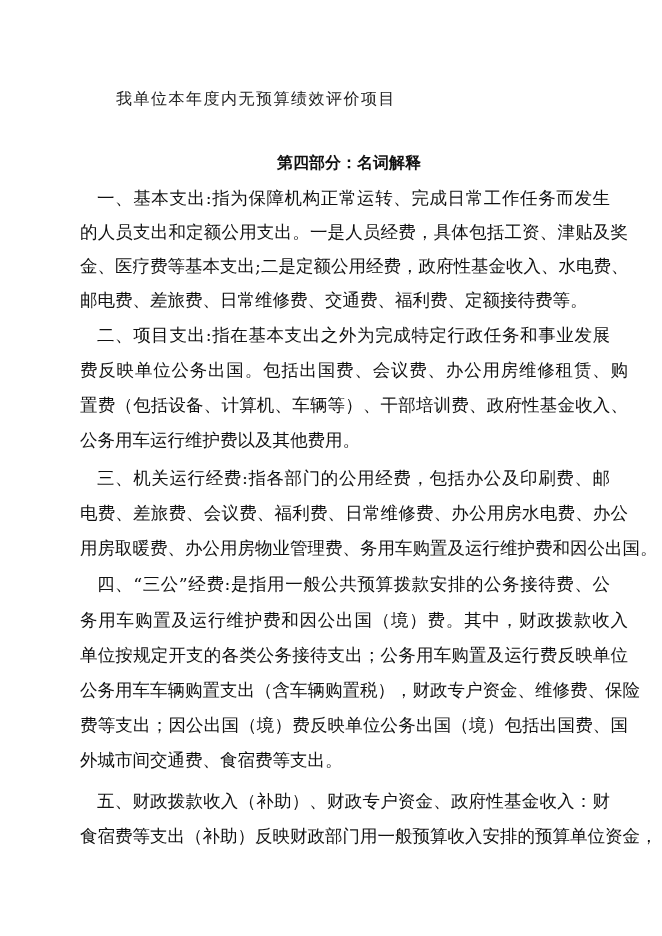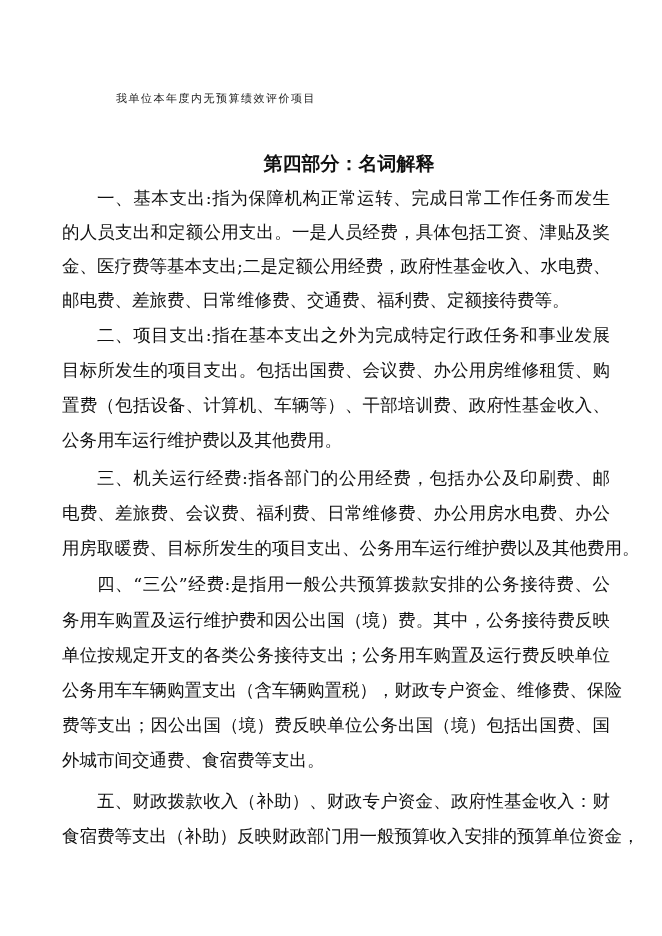--- a/index.html
+++ b/index.html
@@ -1,55 +1,55 @@
 <!DOCTYPE html>
 <html><head>
 <meta charset="utf-8">
 <style>
   html, body { margin: 0; padding: 0; background: #ffffff; }
   body { width: 662px; height: 936px; position: relative; overflow: hidden;
          font-family: "DejaVu Serif", "Liberation Serif", serif; color: #111; }
-  .line { position: absolute; left: 62px; width: 548px; font-size: 17.5px; line-height: 20px;
+  .line { position: absolute; left: 80px; width: 548px; font-size: 17.5px; line-height: 20px;
           white-space: nowrap; text-align: justify; text-align-last: justify; letter-spacing: 0px; }
   .line.last { text-align-last: left; }
   .line.indent { left: 97px; width: 513px; }
-  .note { position: absolute; left: 116px; top: 89px; font-size: 11px; line-height: 20px; color: #222; letter-spacing: 1.5px; }
+  .note { position: absolute; left: 116px; top: 89px; font-size: 16px; line-height: 20px; color: #222; letter-spacing: 1.5px; }
   .title { position: absolute; left: 0; width: 662px; top: 152px; text-align: center;
-           font-family: "DejaVu Sans", sans-serif; font-weight: bold; font-size: 19px; line-height: 22px; padding-left: 36px; box-sizing: border-box; }
+           font-family: "DejaVu Sans", sans-serif; font-weight: bold; font-size: 16px; line-height: 22px; padding-left: 36px; box-sizing: border-box; }
 </style>
 </head>
 <body>
 
 <div>
   <div class="note">我单位本年度内无预算绩效评价项目</div>
   <div class="title">第四部分：名词解释</div>
 
   <div>
     <div class="line indent" style="top:188px">一、基本支出:指为保障机构正常运转、完成日常工作任务而发生</div>
     <div class="line" style="top:222px">的人员支出和定额公用支出。一是人员经费，具体包括工资、津贴及奖</div>
     <div class="line" style="top:256px">金、医疗费等基本支出;二是定额公用经费，政府性基金收入、水电费、</div>
     <div class="line last" style="top:290px">邮电费、差旅费、日常维修费、交通费、福利费、定额接待费等。</div>
   </div>
 
   <div>
     <div class="line indent" style="top:325px">二、项目支出:指在基本支出之外为完成特定行政任务和事业发展</div>
-    <div class="line" style="top:360px">目标所发生的项目支出。包括出国费、会议费、办公用房维修租赁、购</div>
+    <div class="line" style="top:360px">费反映单位公务出国。包括出国费、会议费、办公用房维修租赁、购</div>
     <div class="line" style="top:395px">置费（包括设备、计算机、车辆等）、干部培训费、政府性基金收入、</div>
     <div class="line last" style="top:430px">公务用车运行维护费以及其他费用。</div>
   </div>
 
   <div>
     <div class="line indent" style="top:468px">三、机关运行经费:指各部门的公用经费，包括办公及印刷费、邮</div>
     <div class="line" style="top:503px">电费、差旅费、会议费、福利费、日常维修费、办公用房水电费、办公</div>
-    <div class="line" style="top:538px">用房取暖费、目标所发生的项目支出、公务用车运行维护费以及其他费用。</div>
+    <div class="line" style="top:538px">用房取暖费、办公用房物业管理费、务用车购置及运行维护费和因公出国。</div>
   </div>
 
   <div>
     <div class="line indent" style="top:574px">四、“三公”经费:是指用一般公共预算拨款安排的公务接待费、公</div>
-    <div class="line" style="top:610px">务用车购置及运行维护费和因公出国（境）费。其中，公务接待费反映</div>
+    <div class="line" style="top:610px">务用车购置及运行维护费和因公出国（境）费。其中，财政拨款收入</div>
     <div class="line" style="top:645px">单位按规定开支的各类公务接待支出；公务用车购置及运行费反映单位</div>
     <div class="line" style="top:680px">公务用车车辆购置支出（含车辆购置税），财政专户资金、维修费、保险</div>
     <div class="line" style="top:715px">费等支出；因公出国（境）费反映单位公务出国（境）包括出国费、国</div>
     <div class="line last" style="top:750px">外城市间交通费、食宿费等支出。</div>
   </div>
 
   <div>
     <div class="line indent" style="top:791px">五、财政拨款收入（补助）、财政专户资金、政府性基金收入：财</div>
     <div class="line" style="top:826px">食宿费等支出（补助）反映财政部门用一般预算收入安排的预算单位资金，</div>
   </div>

